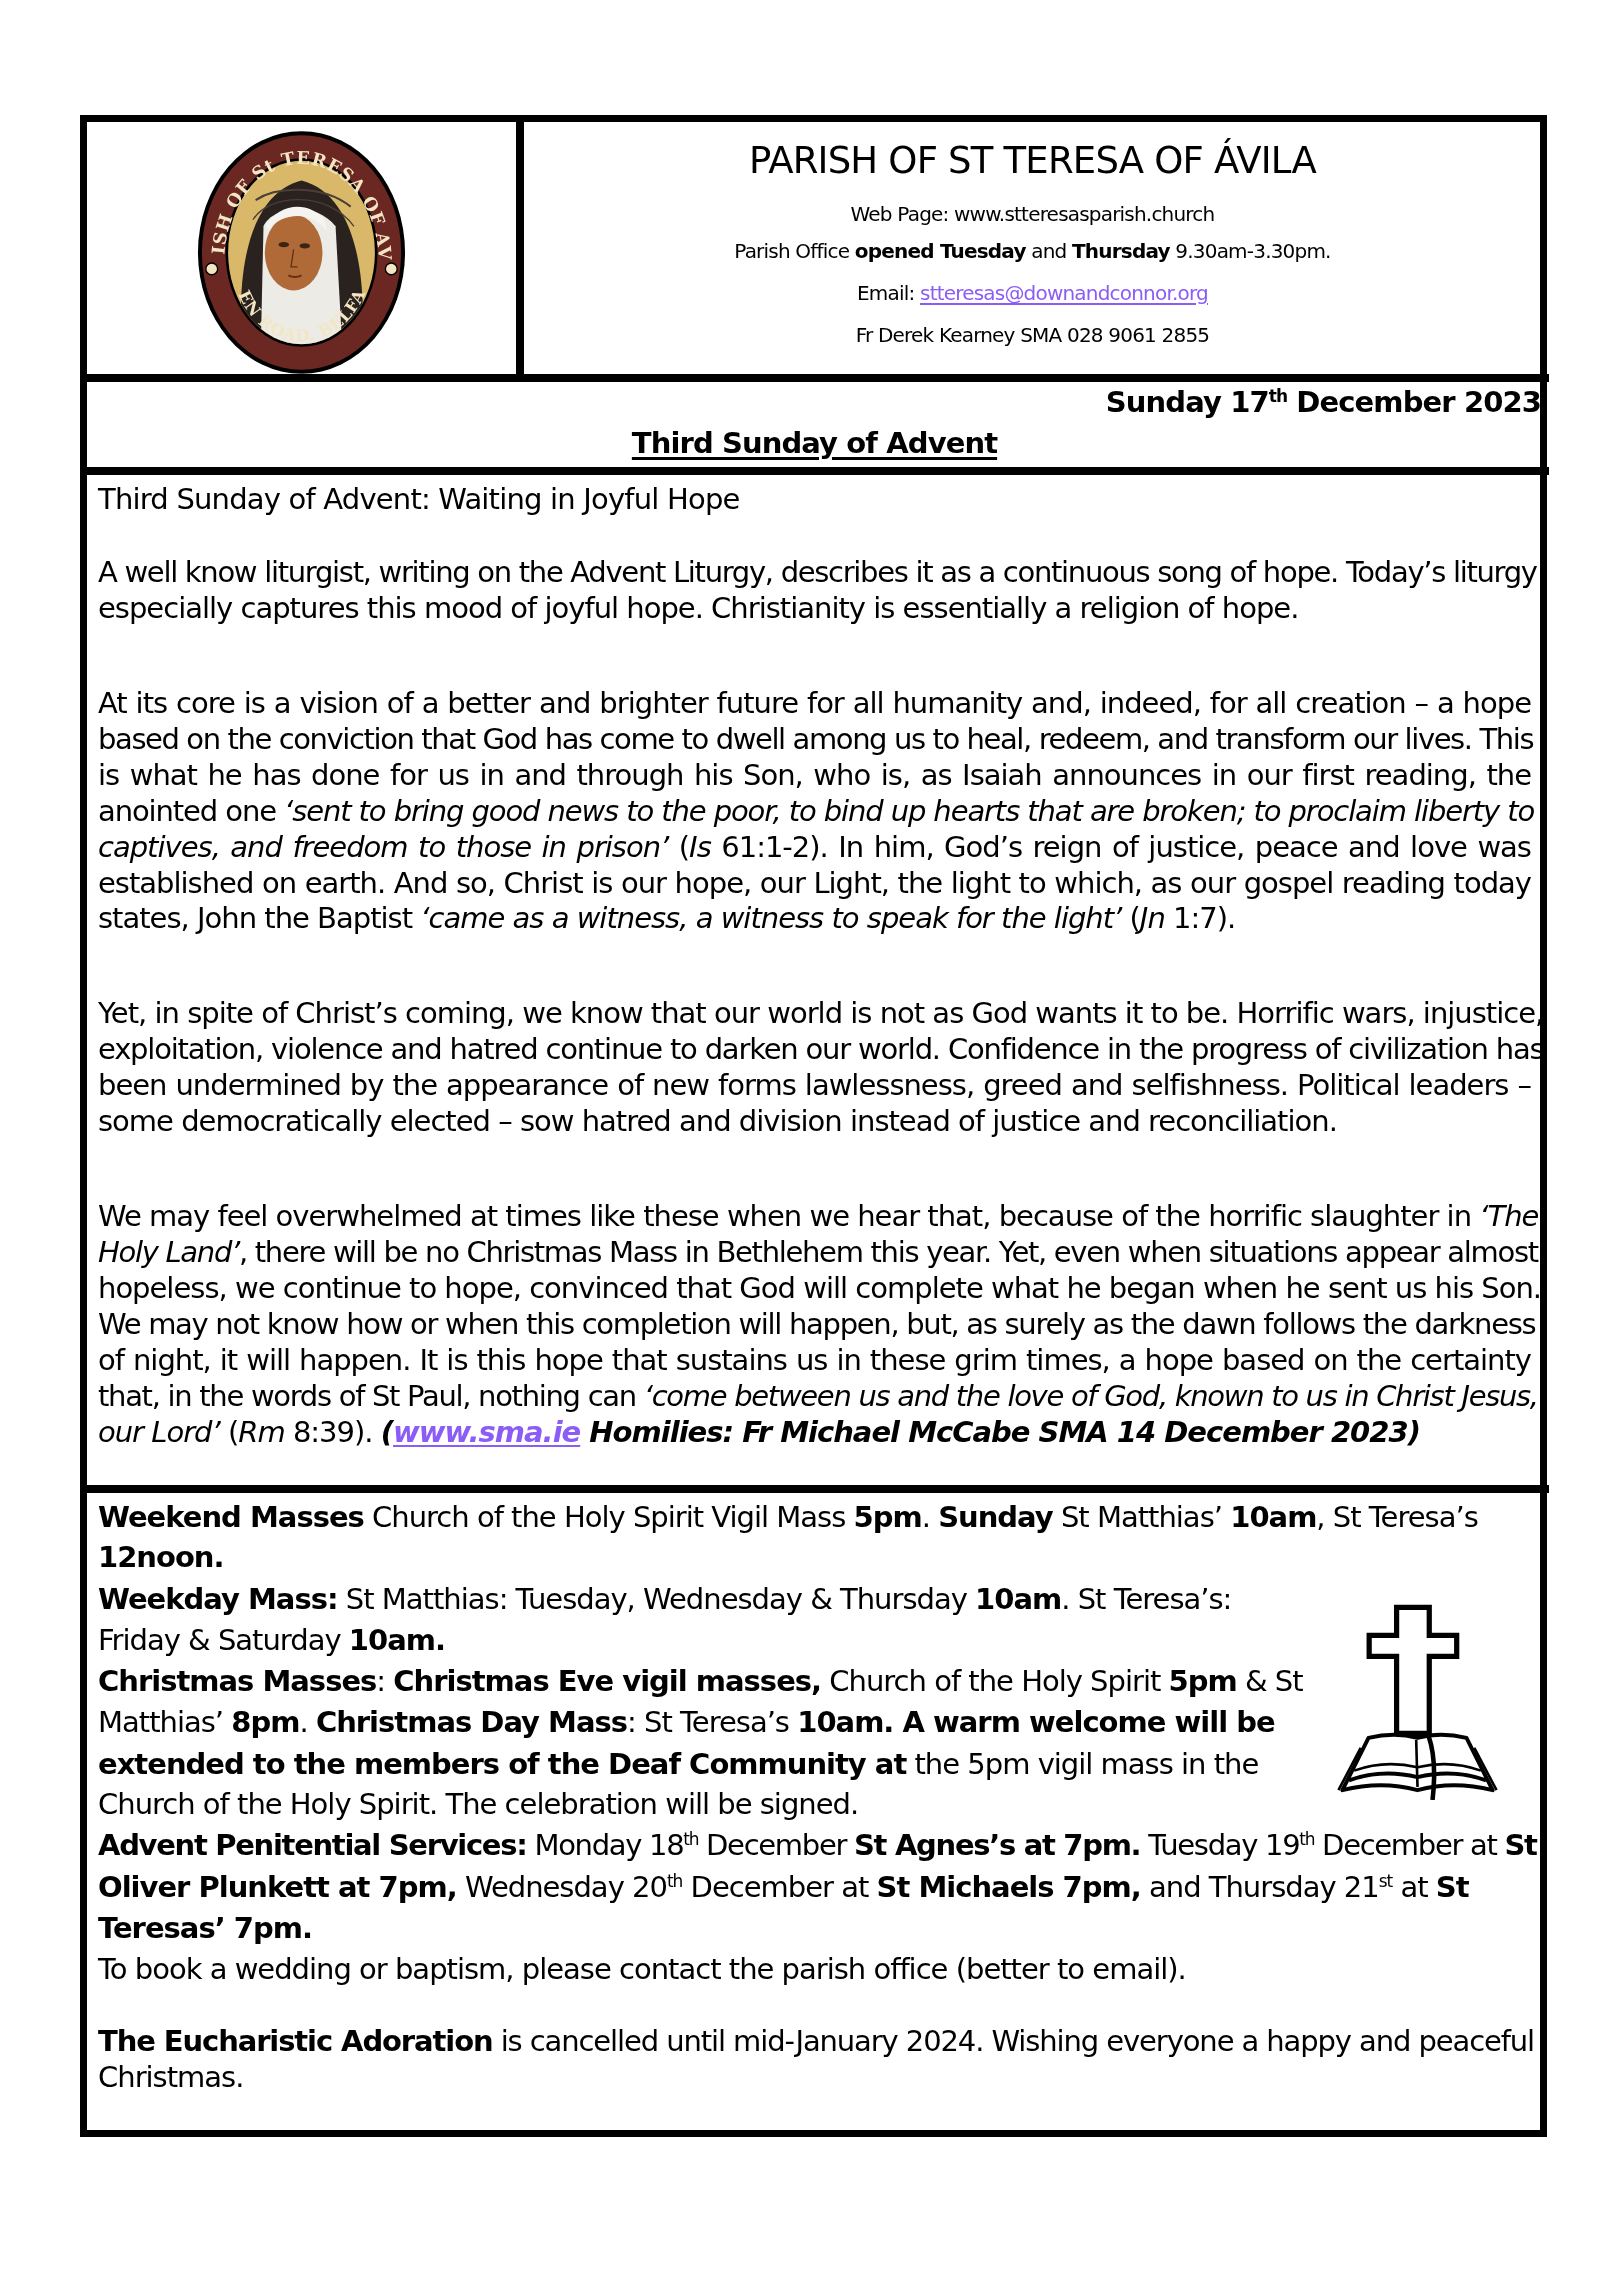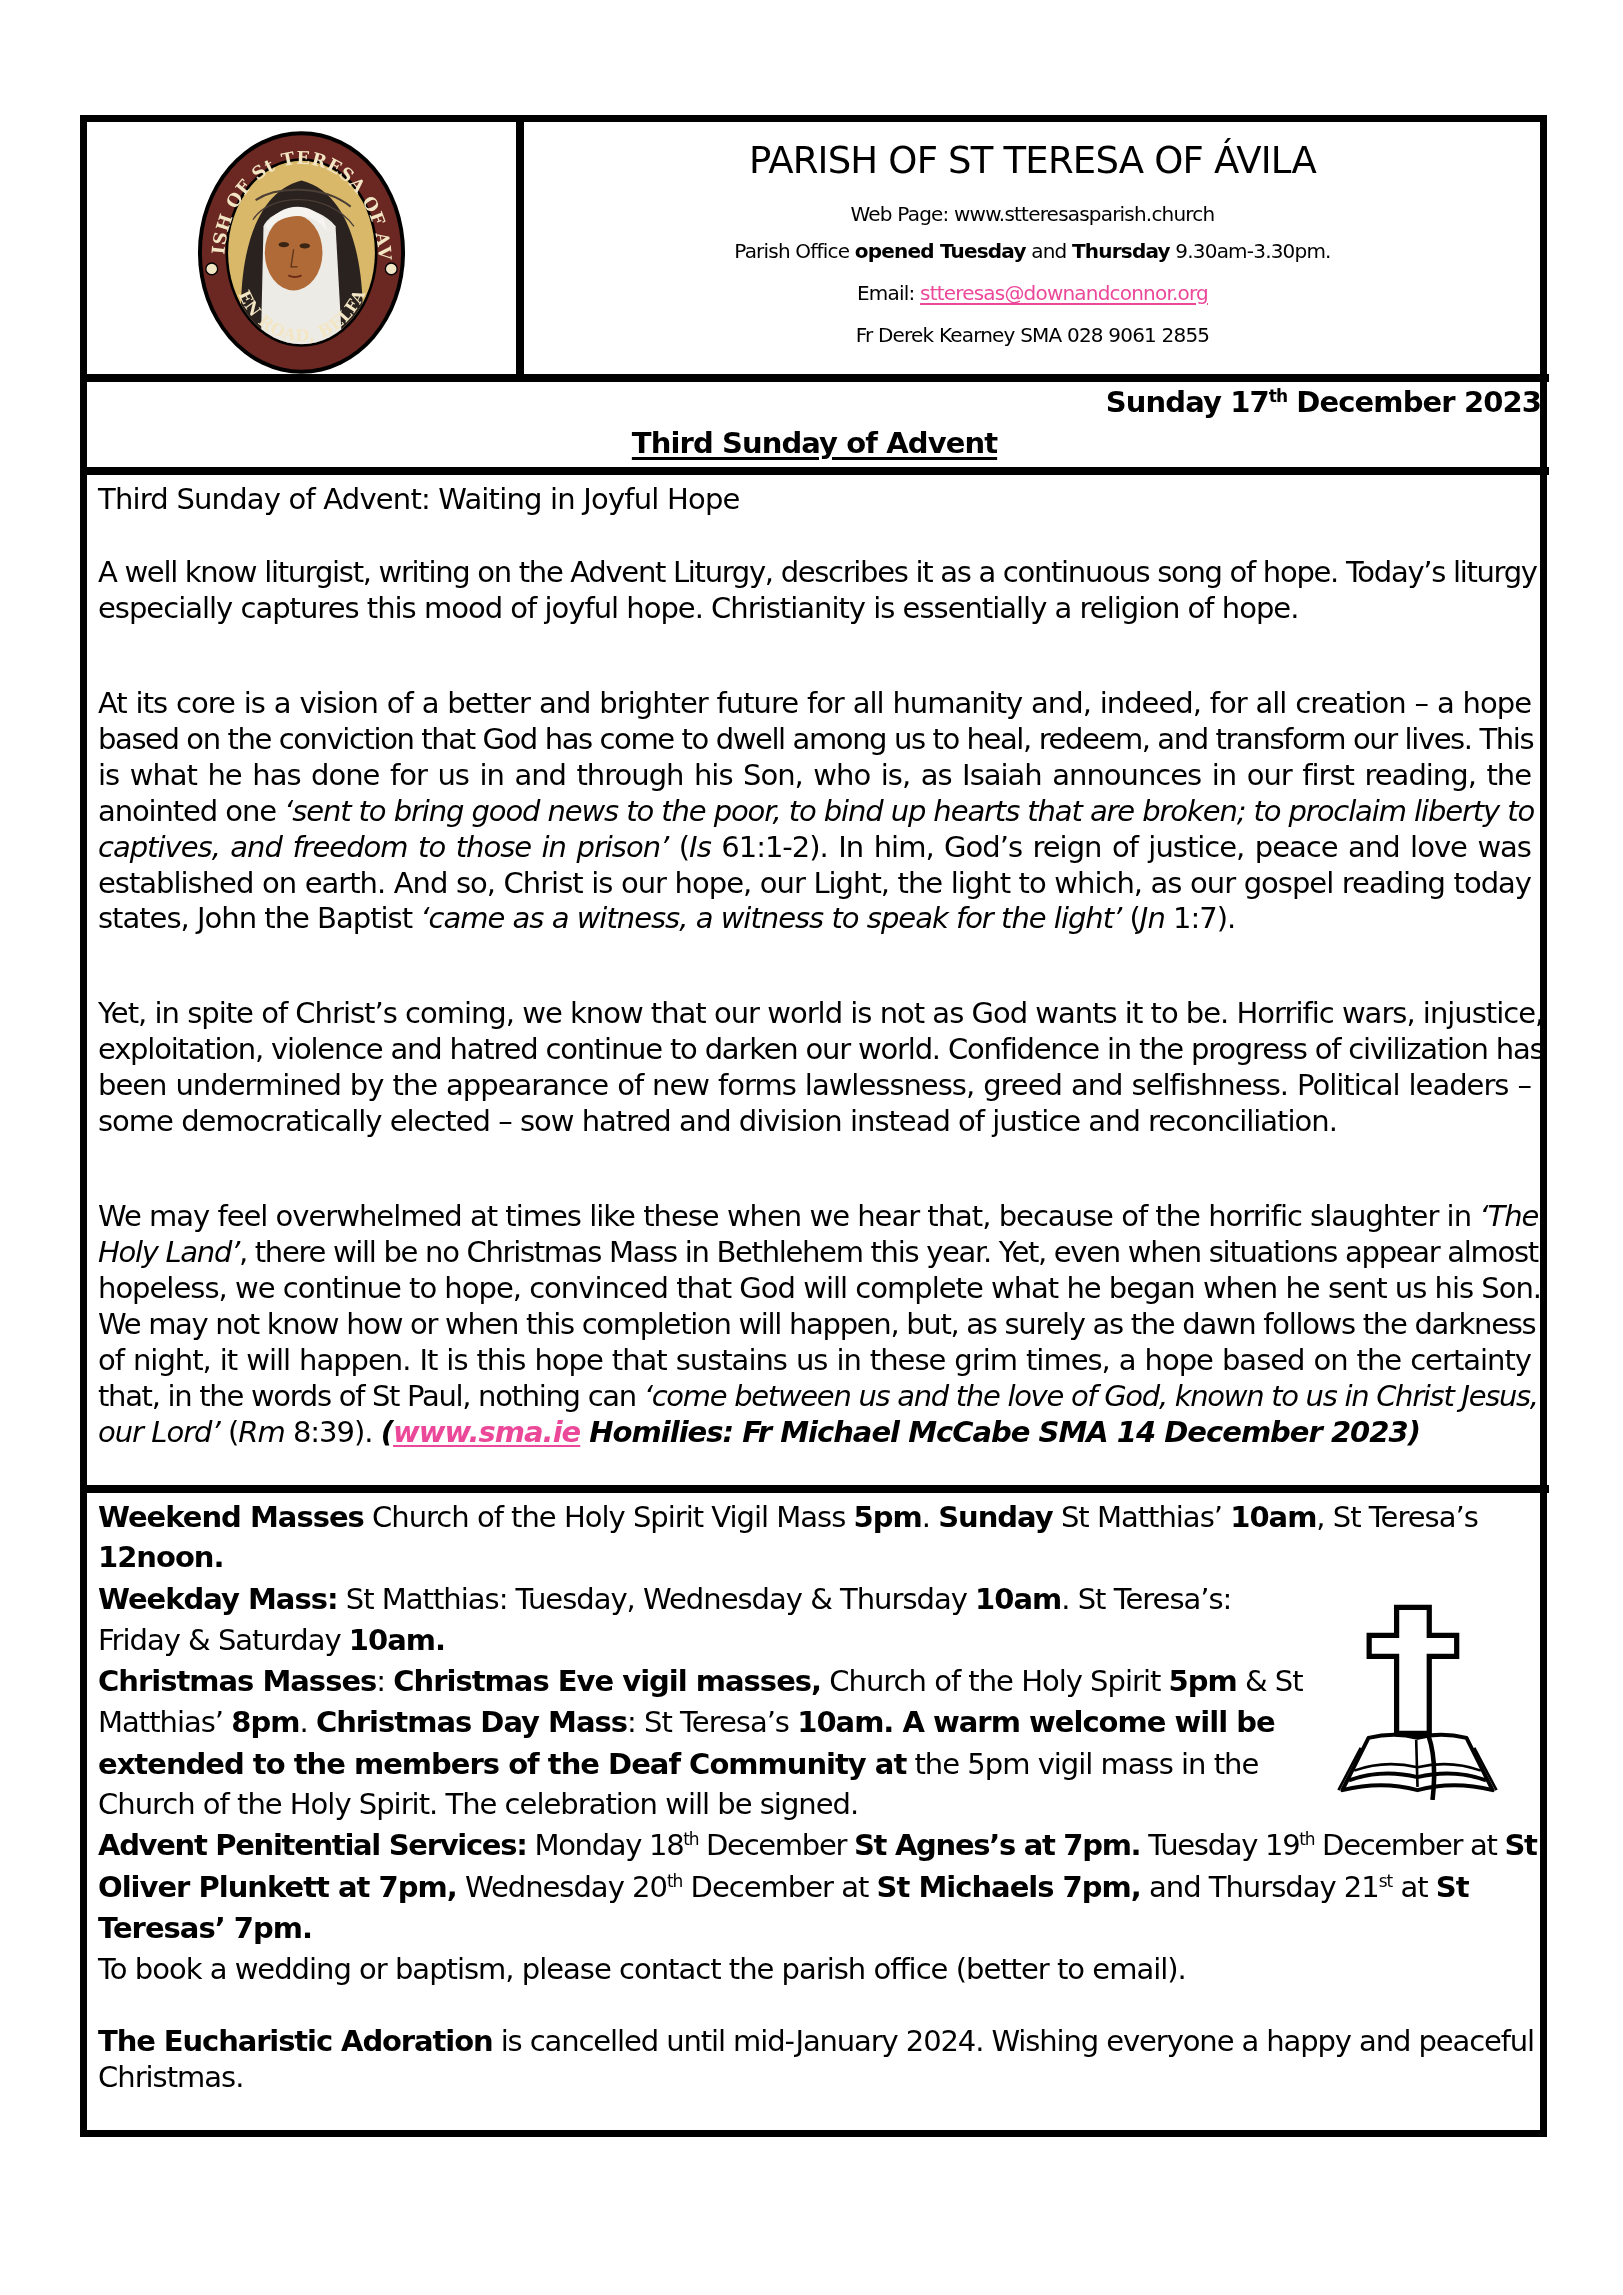--- a/index.html
+++ b/index.html
@@ -20,21 +20,21 @@
           font-size: 29px; font-weight: bold; letter-spacing: -0.9px; white-space: nowrap; line-height: 1; }
   .date sup { font-size: 17px; vertical-align: 10.5px; line-height: 0; }
   .u { text-decoration: underline; text-decoration-thickness: 2.6px; text-underline-offset: 3.9px; }
 
   .line { position: absolute; left: 98px; font-size: 29px; line-height: 1;
           white-space: nowrap; letter-spacing: -1px; }
   .just { width: 1433px; text-align: justify; text-align-last: justify; }
   .line b { font-weight: bold; }
   .line i { font-style: italic; }
   .line sup { font-size: 17px; vertical-align: 10.5px; line-height: 0; }
-  .link { color: #ec4899; text-decoration: underline; text-decoration-thickness: 2px; text-underline-offset: 3.3px; }
+  .link { color: #8b5cf6; text-decoration: underline; text-decoration-thickness: 2px; text-underline-offset: 3.3px; }
   .title { font-weight: normal; }
 
   .cross { position: absolute; left: 1329px; top: 1591px; width: 177px; height: 209px; }
 </style>
 </head>
 <body>
 
 <div class="frame"></div>
 <div class="vline" style="left:516px; top:115px; height:266px;"></div>
 <div class="hline" style="top:374px;"></div>

